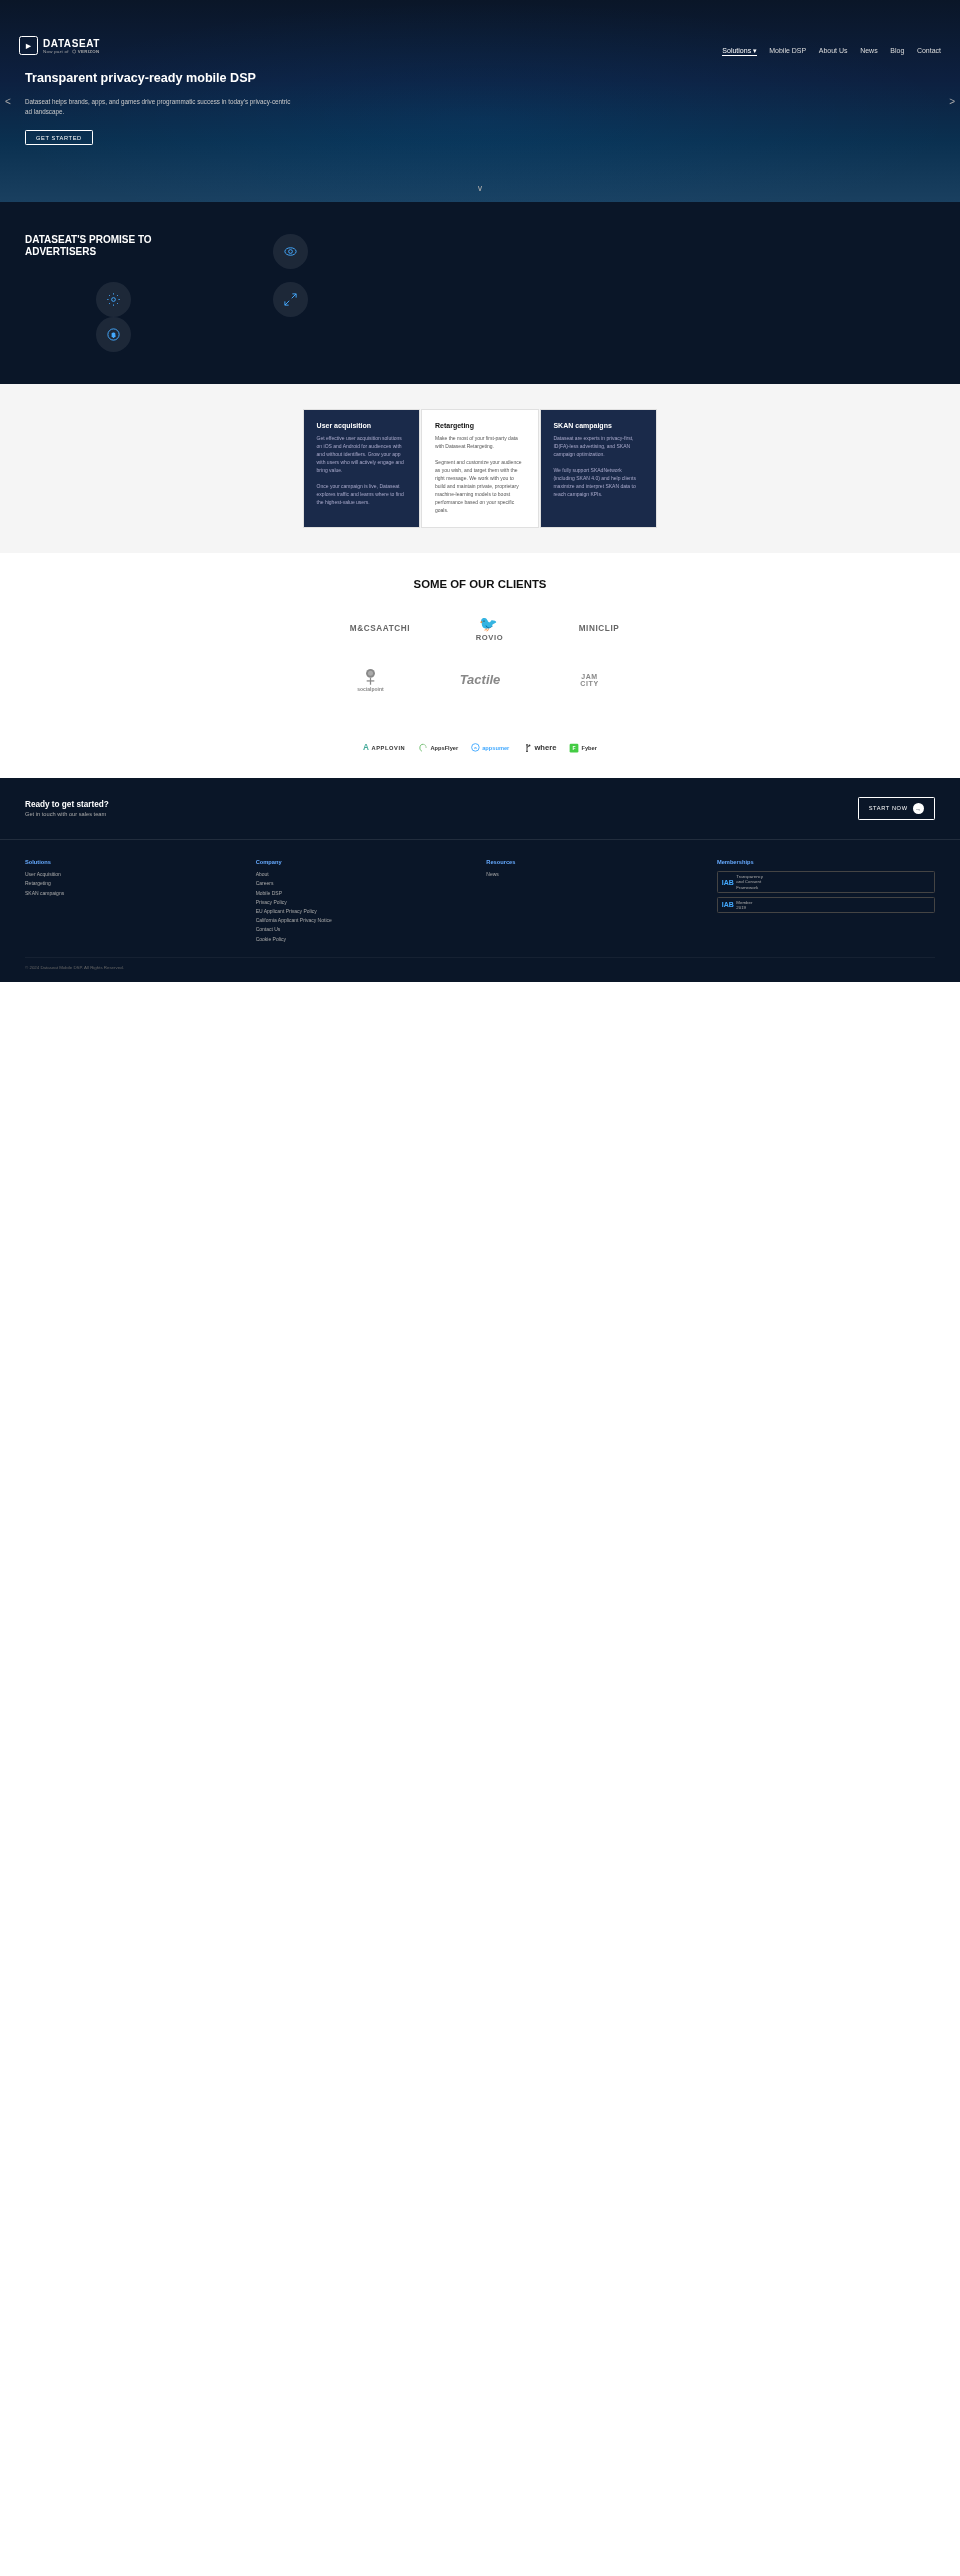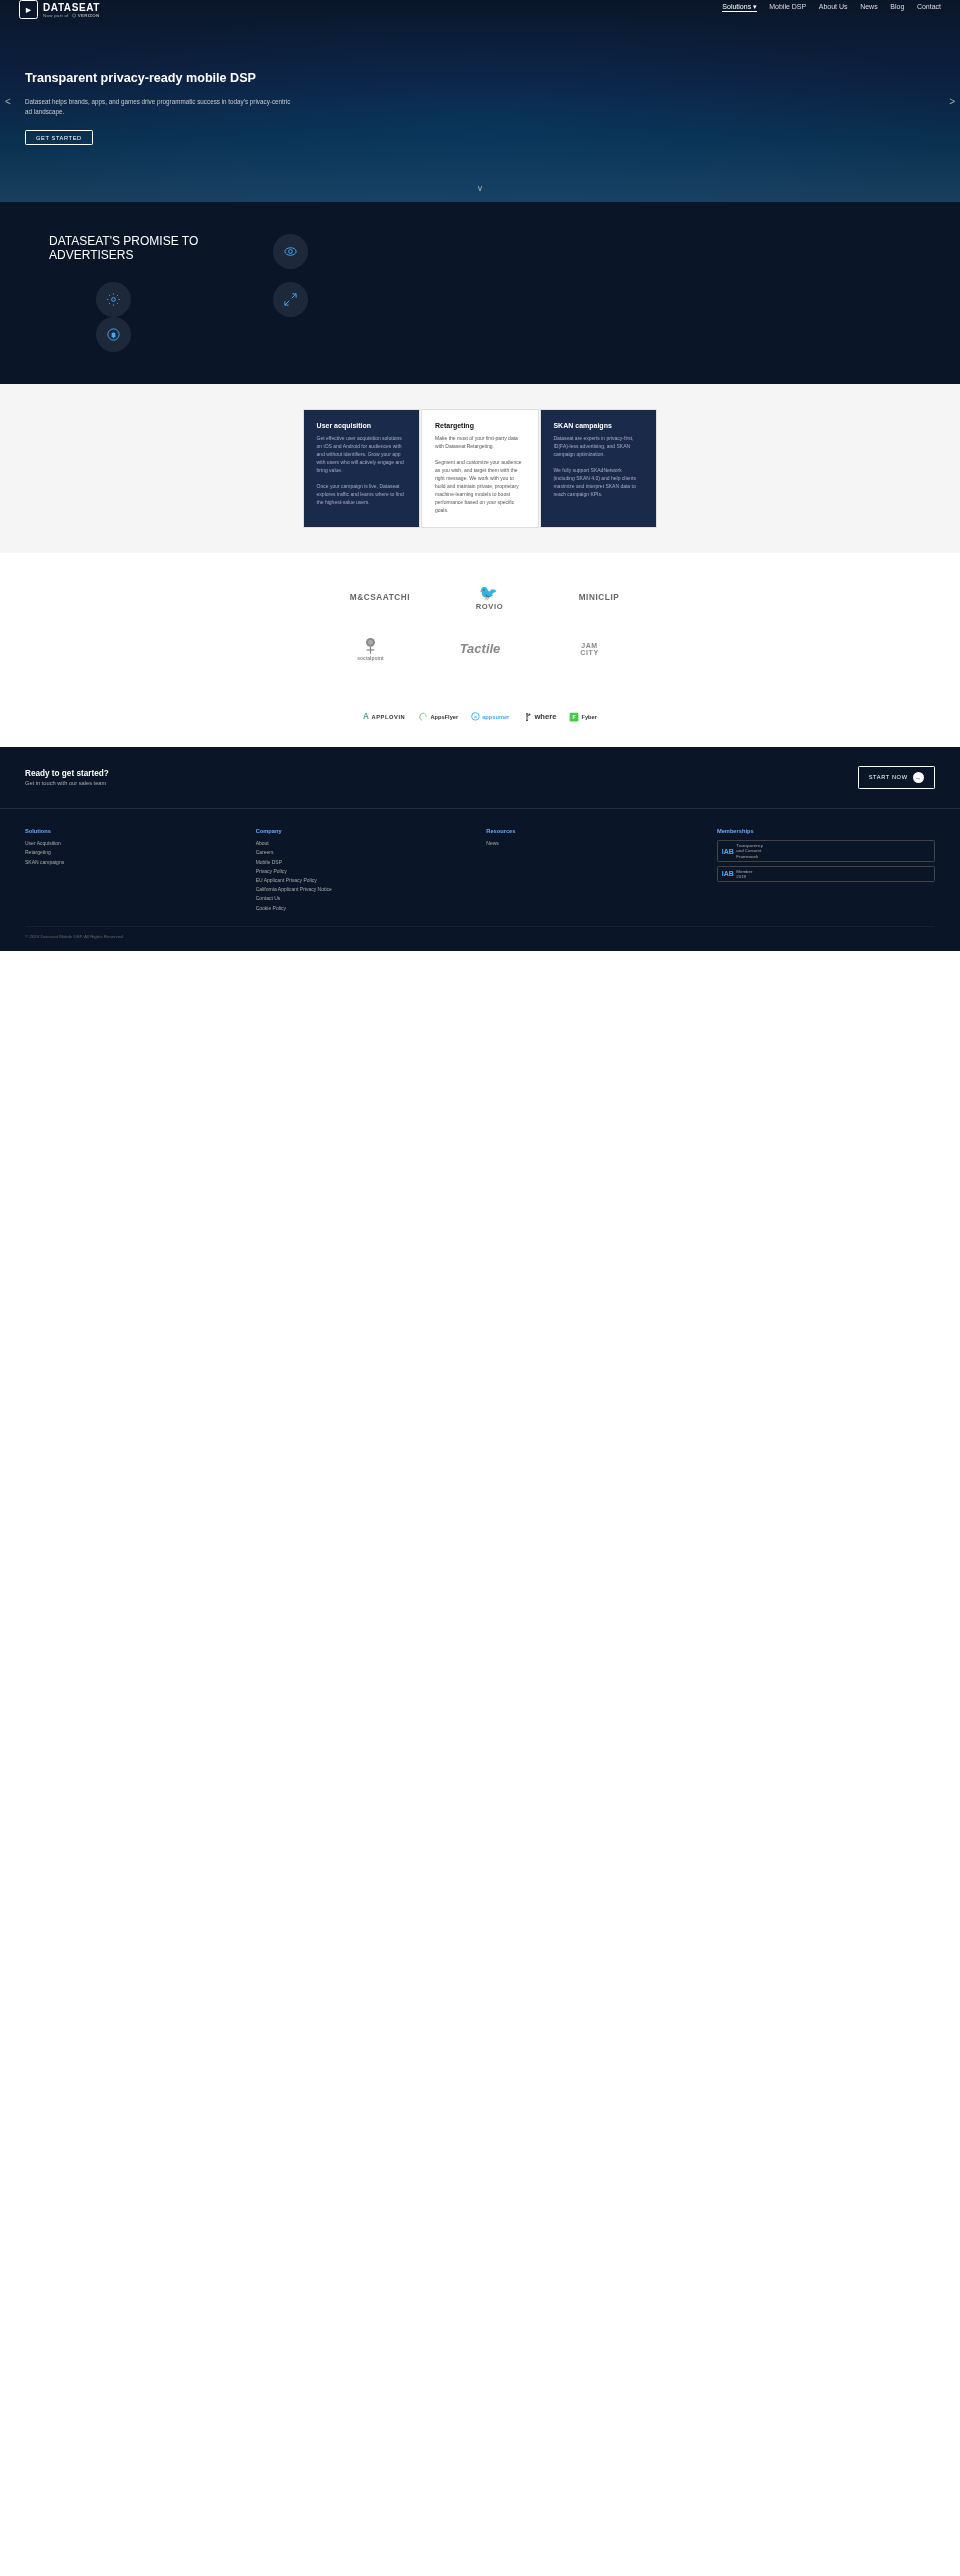--- a/index.html
+++ b/index.html
@@ -1,21 +1,21 @@
 <!DOCTYPE html>
 <html style="font-size:10px"><head>
   <meta charset="utf-8">
   <style>
     * { margin: 0; padding: 0; box-sizing: border-box; }
     body { font-family: Arial, Helvetica, sans-serif; background: #fff; color: #fff; overflow-x: hidden; }
 
     
     nav {
-      position: absolute; top: 0; left: 0; right: 0; z-index: 100;
-      display: flex; align-items: flex-start; padding: 0 19px;
+      position: absolute; top: 16px; left: 0; right: 0; z-index: 100;
+      display: flex; align-items: flex-end; padding: 20px 19px;
       background: transparent;
     }
     .nav-logo { display: flex; align-items: center; gap: 5px; }
     .logo-icon {
       width: 19px; height: 19px; border: 1.3px solid #fff; border-radius: 2.5px;
       display: flex; align-items: center; justify-content: center;
       font-size: 6.3px; font-weight: bold; color: #fff;
     }
     .logo-text { display: flex; flex-direction: column; }
     .logo-main { font-size: 10px; font-weight: 900; color: #fff; letter-spacing: 0.6px; }
@@ -60,21 +60,21 @@
     .hero-nav-right { right: 5px; }
 
     
     .promise-section {
       background: #0a1628; padding: 32px 25px;
     }
     .promise-grid {
       display: grid; grid-template-columns: 1fr 1fr; gap: 0;
       max-width: 354px;
     }
-    .promise-title { font-size: 12px; font-weight: 400; color: #fff; line-height: 1.2; text-transform: uppercase; margin-left: 24px; }
+    .promise-title { font-size: 10px; font-weight: 700; color: #fff; line-height: 1.2; text-transform: uppercase; }
     .promise-icon-cell {
       display: flex; align-items: center; justify-content: center;
     }
     .icon-circle {
       width: 35px; height: 35px; border-radius: 50%;
       background: rgba(255,255,255,0.08);
       display: flex; align-items: center; justify-content: center;
     }
     .icon-circle svg { width: 15px; height: 15px; stroke: #4af; fill: none; stroke-width: 1.5; }
 
@@ -268,20 +268,21 @@
       <p>Make the most of your first-party data with Dataseat Retargeting.<br><br>Segment and customize your audience as you wish, and target them with the right message. We work with you to build and maintain private, proprietary machine-learning models to boost performance based on your specific goals.</p>
     </div>
     <div class="card" style="background:#1a2a4a;">
       <h3 style="color:#fff;">SKAN campaigns</h3>
       <p style="color:#aac;">Dataseat are experts in privacy-first, ID(FA)-less advertising, and SKAN campaign optimization.<br><br>We fully support SKAdNetwork (including SKAN 4.0) and help clients maximize and interpret SKAN data to reach campaign KPIs.</p>
     </div>
   </div>
 </section>
 
 <section class="clients-section">
+  <h2 class="section-title">SOME OF OUR CLIENTS</h2>
   <div class="clients-grid">
     <div class="client-logo">
       <span class="client-logo-text">M&amp;CSAATCHI</span>
     </div>
     <div class="client-logo">
       <div class="client-logo-text rovio">
         <span class="rovio-bird">🐦</span>
         <span>ROVIO</span>
       </div>
     </div>

